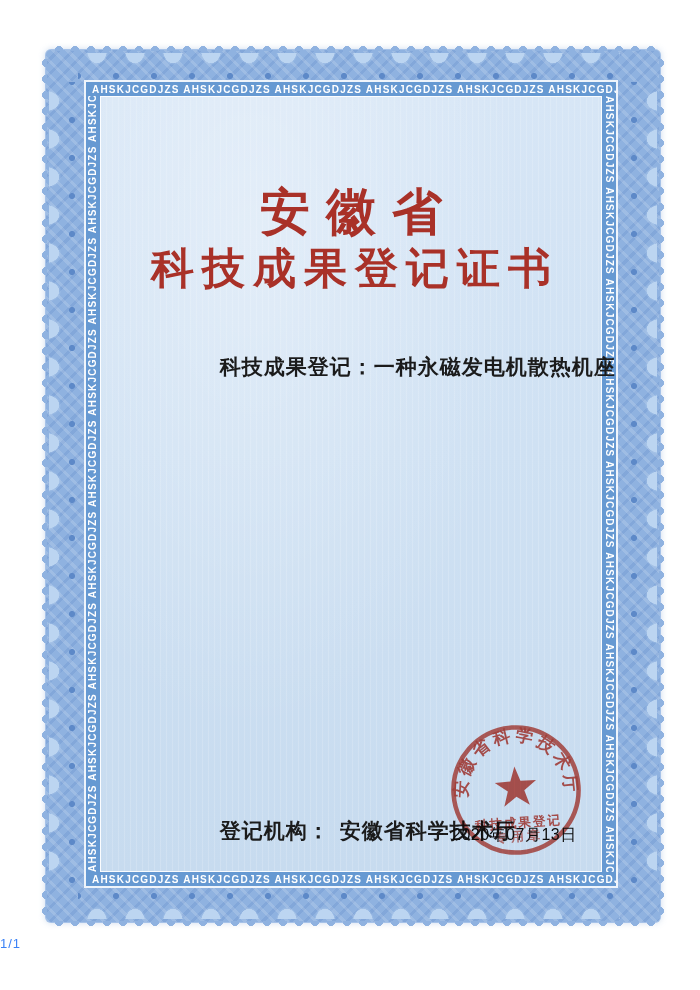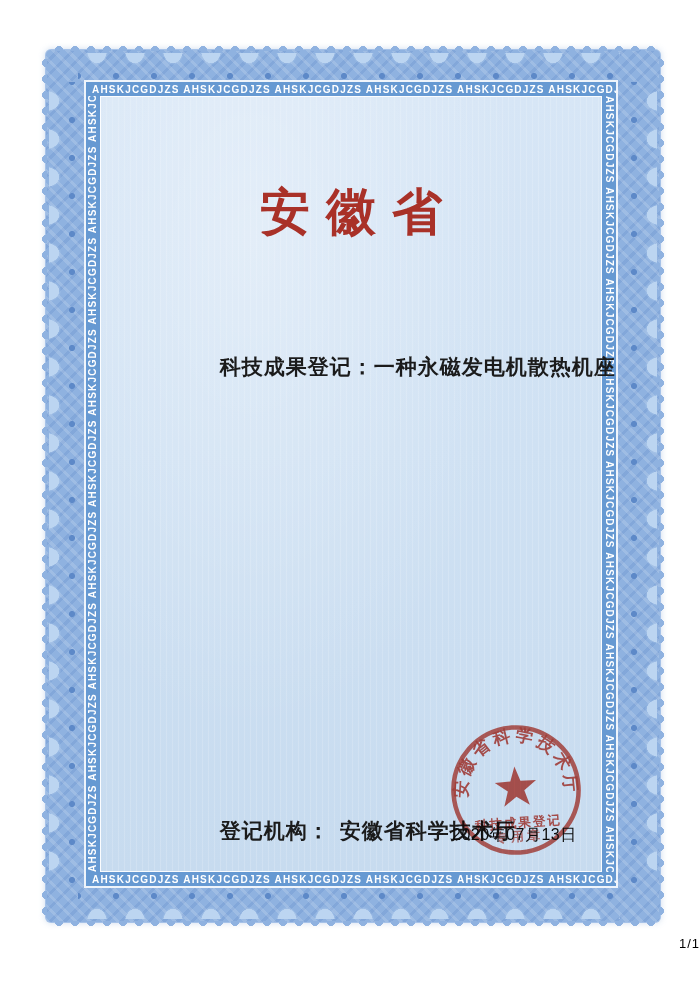--- a/index.html
+++ b/index.html
@@ -87,22 +87,22 @@
   .regnum .value{font-family:"Liberation Serif","DejaVu Serif",serif;font-size:22px;letter-spacing:1.5px;}
 
   
   .seal{position:absolute;left:348px;top:626px;width:136px;height:136px;
     transform:rotate(-4deg);mix-blend-mode:multiply;opacity:.92;}
   .seal svg{width:100%;height:100%;display:block;}
   .seal text{font-family:"Liberation Sans","DejaVu Sans",sans-serif;font-weight:bold;fill:#c5392e;}
   .seal-date{position:absolute;left:352px;top:729px;color:#0d0d0d;
     font-weight:normal;font-size:16px;letter-spacing:.5px;white-space:nowrap;}
 
-  .page-number{position:absolute;left:0;right:0;top:936px;text-align:right;
-    color:#000000;font-size:13px;letter-spacing:1px;}
+  .page-number{position:absolute;left:0;right:0;top:936px;text-align:left;
+    color:#3b82f6;font-size:13px;letter-spacing:1px;}
 </style>
 </head>
 <body>
 
 <div class="lace">
   <div class="scallop s-top"></div>
   <div class="scallop s-bottom"></div>
   <div class="scallop s-left"></div>
   <div class="scallop s-right"></div>
   <div class="domes d-top"></div>
@@ -119,20 +119,21 @@
     </div>
     <div class="band-side band-left">
       <span class="band-text">AHSKJCGDJZS AHSKJCGDJZS AHSKJCGDJZS AHSKJCGDJZS AHSKJCGDJZS AHSKJCGDJZS AHSKJCGDJZS AHSKJCGDJZS AHSKJCGDJZS AHSKJCGDJZS AHSKJCGDJZS AHSKJCGDJZS AHSKJCGDJZS AHSKJCGDJZS</span>
     </div>
     <div class="band-side band-right">
       <span class="band-text">AHSKJCGDJZS AHSKJCGDJZS AHSKJCGDJZS AHSKJCGDJZS AHSKJCGDJZS AHSKJCGDJZS AHSKJCGDJZS AHSKJCGDJZS AHSKJCGDJZS AHSKJCGDJZS AHSKJCGDJZS AHSKJCGDJZS AHSKJCGDJZS AHSKJCGDJZS</span>
     </div>
 
     <div class="panel">
       <div class="title title-1">安徽省</div>
+      <div class="title title-2">科技成果登记证书</div>
 
       <div class="field f1">
         <span class="label">科技成果登记：</span><span class="value">一种永磁发电机散热机座</span>
       </div>
       <div class="field f5 gap">
         <span class="label">登记机构：</span><span class="value">安徽省科学技术厅</span>
       </div>
 
       <div class="seal">
         <svg viewBox="0 0 150 150">

